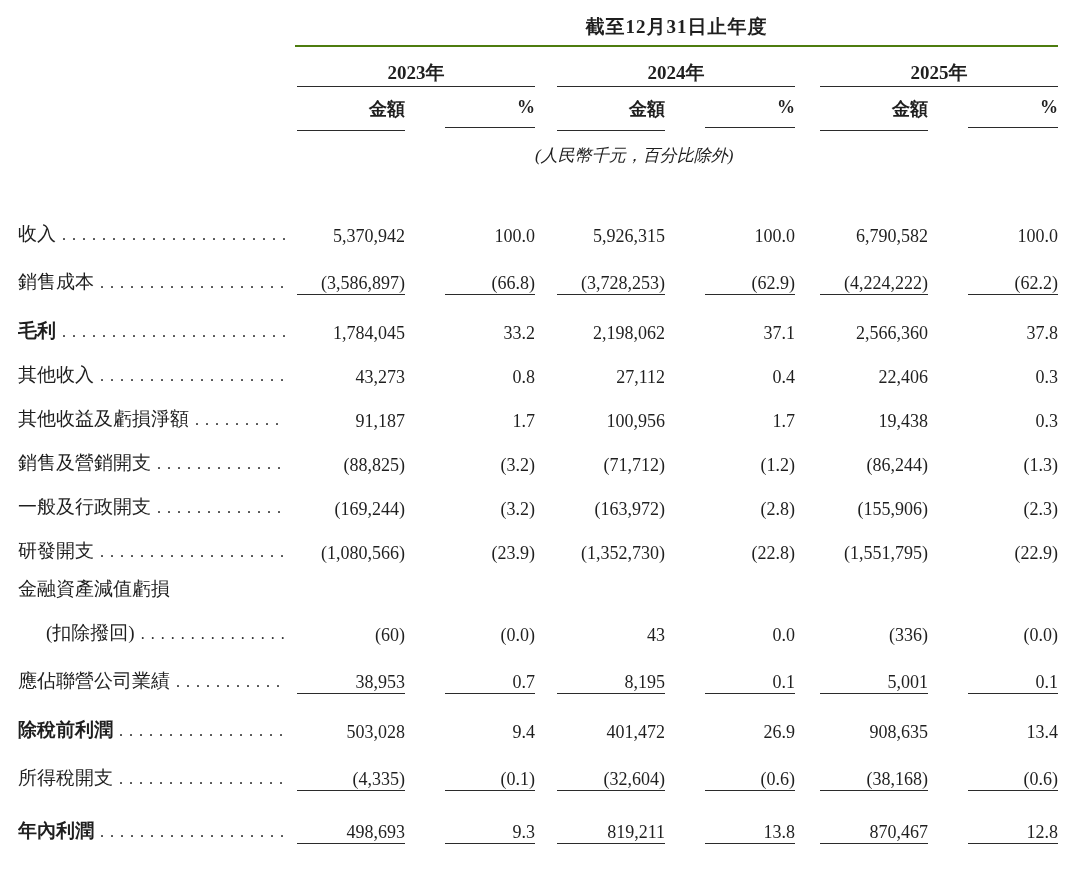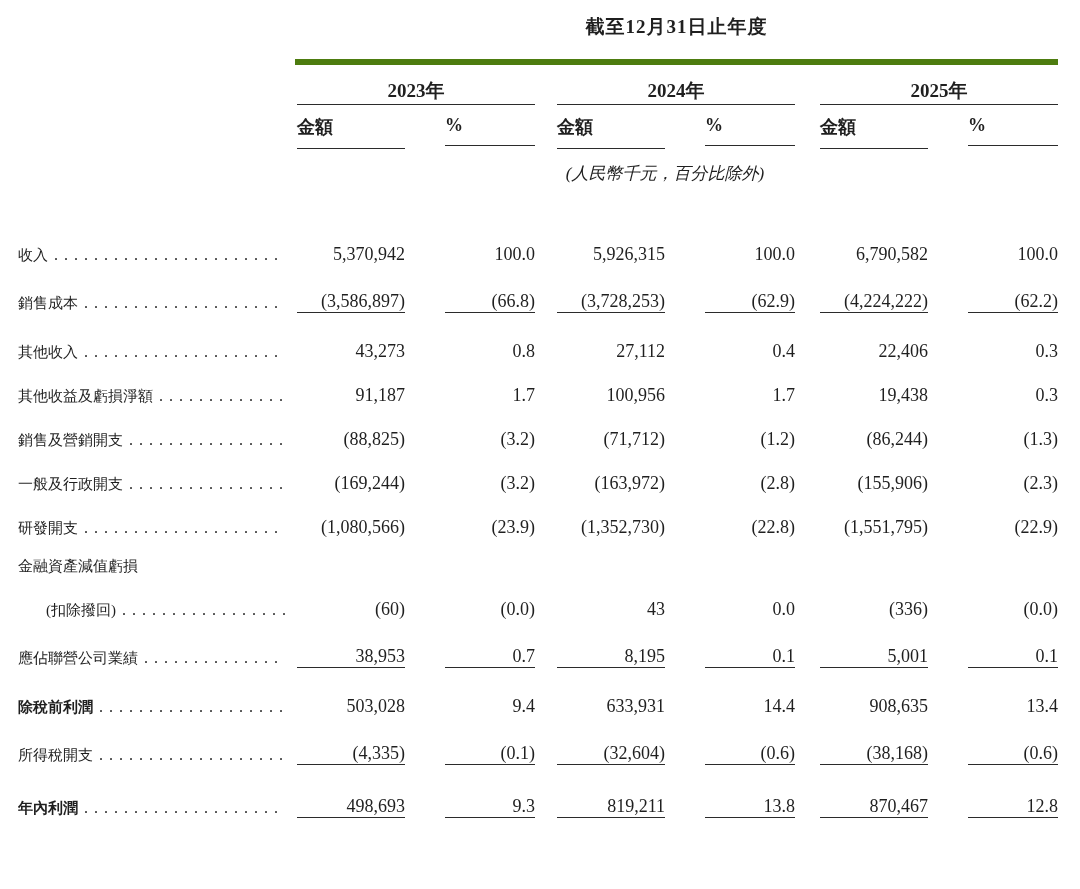--- a/index.html
+++ b/index.html
@@ -4,35 +4,35 @@
 <style>
   html,body { margin:0; padding:0; background:#ffffff; }
   body { font-family: "Liberation Serif", "DejaVu Serif", serif; color:#1f1f1f; }
   .page { width:1080px; height:889px; background:#fff; overflow:hidden; box-sizing:border-box; padding-top:6px; }
   .table { margin-left:18px; width:1040px; }
 
   .hgrid, .row { display:grid; grid-template-columns: 277px 110px 130px 130px 130px 133px 130px; }
 
   
   .title-cell { grid-column: 2 / 8; text-align:center; font-weight:bold; font-size:19px;
-                padding:8px 0 19px; border-bottom:6px solid #4d7c0f; letter-spacing:1px; }
+                padding:8px 0 5px; border-bottom:2px solid #4d7c0f; letter-spacing:1px; }
   .year-cell { padding-top:13px; }
   .yc1 { grid-column: 2 / 4; } .yc2 { grid-column: 4 / 6; } .yc3 { grid-column: 6 / 8; }
   .yrule { width:238px; margin-left:auto; text-align:center; font-weight:bold; font-size:19px;
            border-bottom:1.5px solid #2b2b2b; }
   .ch-cell { padding-top:10px; }
-  .ch-cell .rw { text-align:left; font-weight:bold; font-size:18px; padding-bottom:9px;
+  .ch-cell .rw { text-align:right; font-weight:bold; font-size:18px; padding-bottom:9px;
                  border-bottom:1.5px solid #2b2b2b; }
-  .note-cell { grid-column: 4 / 6; text-align:center; font-style:italic; font-size:17px; padding-top:13px; }
+  .note-cell { grid-column: 4 / 6; font-style:italic; font-size:17px; padding-top:13px; }
 
   
   .tbody { margin-top:40px; }
   .row { align-items:end; height:44px; }
   .row .cell { padding-bottom:4px; }
-  .lab { display:flex; align-items:baseline; padding-right:10px; font-size:15px; overflow:hidden;justify-content:flex-end; }
+  .lab { display:flex; align-items:baseline; padding-right:10px; font-size:19px; overflow:hidden;justify-content:flex-end; }
   .lab-text { white-space:nowrap; flex:0 0 auto; }
   .dots { flex:1 1 auto; overflow:hidden; white-space:nowrap; margin-left:6px; color:#2a2a2a; }
   .dots::after { content:". . . . . . . . . . . . . . . . . . . . . . . . . . . . . . . . . . . . . ."; font-size:16px; letter-spacing:1px; }
   .rw { text-align:right; font-size:18px; }
   .amt .rw { width:108px; margin-left:auto; }
   .pct .rw { width:90px;  margin-left:auto; }
 
   .row.u { height:48px; }
   .row.u .rw { border-bottom:1.5px solid #2b2b2b; }
   .row.sp { margin-bottom:5px; }
@@ -131,20 +131,44 @@
     <div class="cell pct">
             <div class="rw">(62.9)</div>
           </div>
     <div class="cell amt">
             <div class="rw">(4,224,222)</div>
           </div>
     <div class="cell pct">
             <div class="rw">(62.2)</div>
           </div>
   </div>
+        <div class="row strong">
+    <div class="cell lab">
+      <span class="lab-text">毛利</span>
+      <span class="dots"></span>
+    </div>
+    <div class="cell amt">
+            <div class="rw">1,784,045</div>
+          </div>
+    <div class="cell pct">
+            <div class="rw">33.2</div>
+          </div>
+    <div class="cell amt">
+            <div class="rw">2,198,062</div>
+          </div>
+    <div class="cell pct">
+            <div class="rw">37.1</div>
+          </div>
+    <div class="cell amt">
+            <div class="rw">2,566,360</div>
+          </div>
+    <div class="cell pct">
+            <div class="rw">37.8</div>
+          </div>
+  </div>
         <div class="row">
     <div class="cell lab">
       <span class="lab-text">其他收入</span>
       <span class="dots"></span>
     </div>
     <div class="cell amt">
             <div class="rw">43,273</div>
           </div>
     <div class="cell pct">
             <div class="rw">0.8</div>
@@ -335,24 +359,24 @@
       <span class="lab-text">除稅前利潤</span>
       <span class="dots"></span>
     </div>
     <div class="cell amt">
             <div class="rw">503,028</div>
           </div>
     <div class="cell pct">
             <div class="rw">9.4</div>
           </div>
     <div class="cell amt">
-            <div class="rw">633,931</div>
-          </div>
-    <div class="cell pct">
-            <div class="rw">14.4</div>
+            <div class="rw">401,472</div>
+          </div>
+    <div class="cell pct">
+            <div class="rw">26.9</div>
           </div>
     <div class="cell amt">
             <div class="rw">908,635</div>
           </div>
     <div class="cell pct">
             <div class="rw">13.4</div>
           </div>
   </div>
         <div class="row u sp">
     <div class="cell lab">

